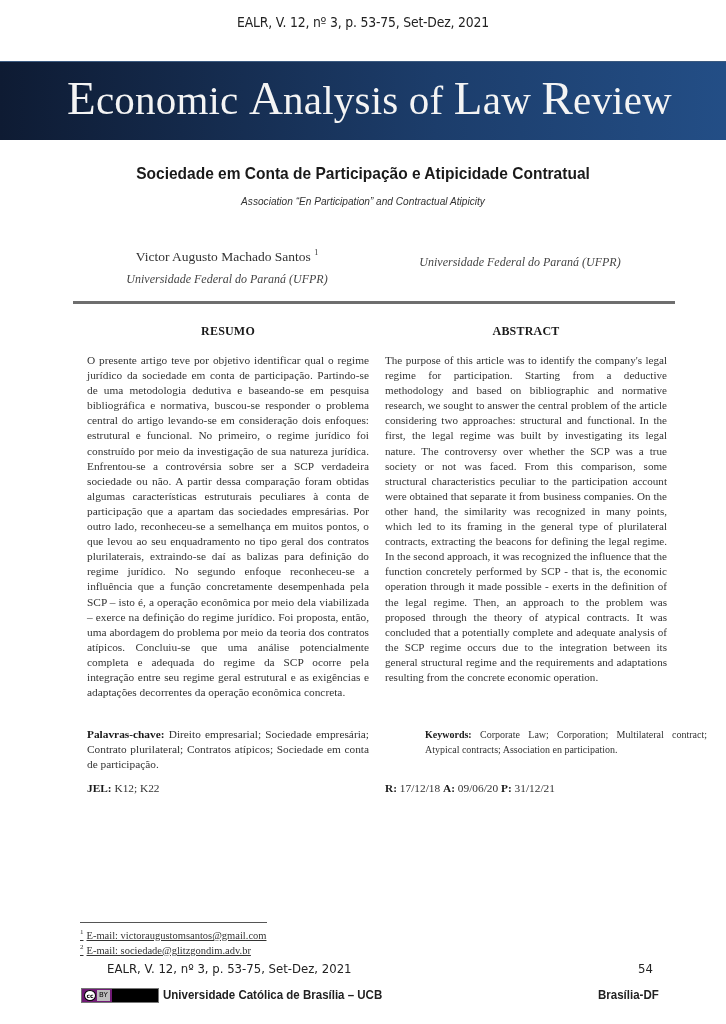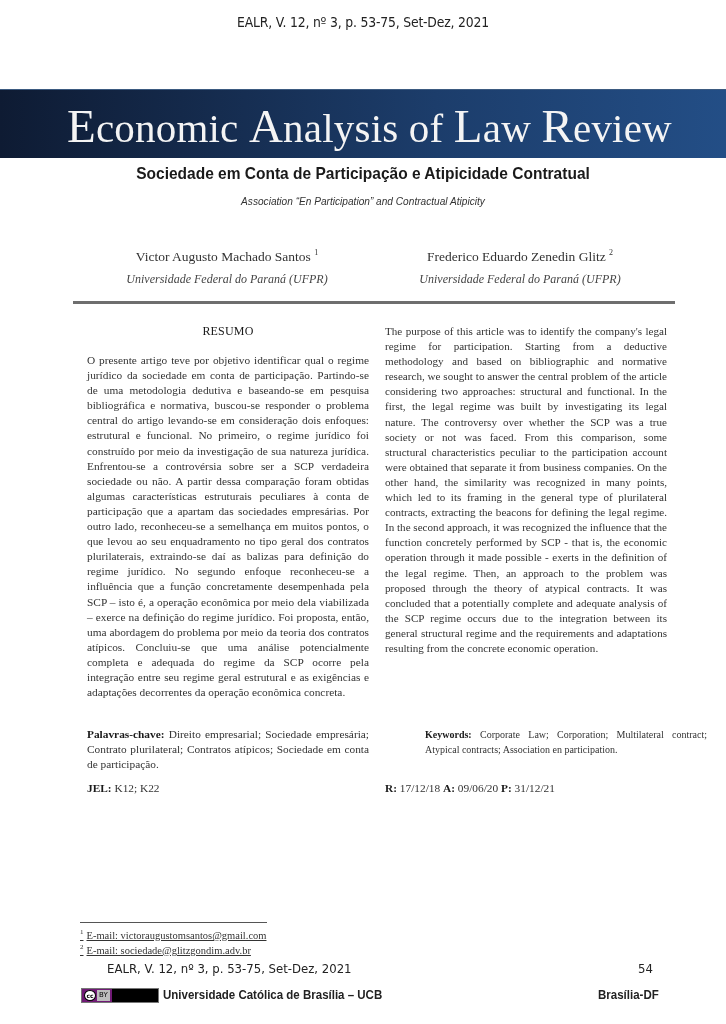--- a/index.html
+++ b/index.html
@@ -7,24 +7,23 @@
     body { position: relative; font-family: "Liberation Serif", serif; color: #2a2a2a; }
 
     .running-header {
       position: absolute; top: 14px; left: 0; width: 726px;
       text-align: center; font-family: "DejaVu Sans", sans-serif;
       font-size: 13.5px; letter-spacing: -0.2px; color: #222;
       transform: scaleX(0.92);
     }
 
     .banner {
-      position: absolute; top: 61px; left: 0; width: 726px; height: 69px;
+      position: absolute; top: 61px; left: 0; width: 726px; height: 79px;
       background: linear-gradient(90deg, #0e1b33 0%, #14294a 25%, #1c3d6b 60%, #234e86 100%);
       border-top: 1px solid #3b5a80;
-      margin-top: 28px;
     }
     .banner-title {
       position: absolute; left: 67px; top: 9px;
       font-family: "Liberation Serif", serif; font-size: 41px; color: #f4f4f4;
       letter-spacing: 0.2px; white-space: nowrap;
     }
     .banner-title .cap { font-size: 47px; }
 
     .article-title {
       position: absolute; top: 164px; left: 0; width: 726px; text-align: center;
@@ -46,21 +45,21 @@
 
     .separator {
       position: absolute; top: 301px; left: 73px; width: 602px; height: 3px;
       background: #6e6e6e;
     }
 
     .col { position: absolute; width: 282px; }
     .col-left { left: 87px; top: 324px; }
     .col-right { left: 385px; top: 324px; }
     .col-heading {
-      text-align: center; font-weight: normal; font-size: 12px; color: #1a1a1a;
+      text-align: center; font-weight: bold; font-size: 12px; color: #1a1a1a;
       margin-bottom: 14px; letter-spacing: 0.2px;
     }
     .col-body {
       font-size: 11.35px; line-height: 15.1px; text-align: justify; color: #333;
       hyphens: none;
     }
     .col-right .col-body { font-size: 11.1px; }
 
     .keywords {
       position: absolute; width: 282px; font-size: 11.35px; line-height: 15.1px;
@@ -132,32 +131,32 @@
 </div>
 
 <div class="article-title">Sociedade em Conta de Participação e Atipicidade Contratual</div>
 <div class="article-subtitle">Association “En Participation” and Contractual Atipicity</div>
 
 <div class="author author-1">
   <div class="author-name"><span>Victor Augusto Machado Santos</span> <sup>1</sup></div>
   <div class="author-aff">Universidade Federal do Paraná (UFPR)</div>
 </div>
 <div class="author author-2">
-  <div class="author-name"><span>Frederico Eduardo Zenedin Glitz</span> <sup>2</sup></div>
   <div class="author-aff">Universidade Federal do Paraná (UFPR)</div>
 </div>
 
 <div class="separator"></div>
 
 <div class="col col-left">
   <div class="col-heading">RESUMO</div>
   <div class="col-body">O presente artigo teve por objetivo identificar qual o regime jurídico da sociedade em conta de participação. Partindo-se de uma metodologia dedutiva e baseando-se em pesquisa bibliográfica e normativa, buscou-se responder o problema central do artigo levando-se em consideração dois enfoques: estrutural e funcional. No primeiro, o regime jurídico foi construído por meio da investigação de sua natureza jurídica. Enfrentou-se a controvérsia sobre ser a SCP verdadeira sociedade ou não. A partir dessa comparação foram obtidas algumas características estruturais peculiares à conta de participação que a apartam das sociedades empresárias. Por outro lado, reconheceu-se a semelhança em muitos pontos, o que levou ao seu enquadramento no tipo geral dos contratos plurilaterais, extraindo-se daí as balizas para definição do regime jurídico. No segundo enfoque reconheceu-se a influência que a função concretamente desempenhada pela SCP – isto é, a operação econômica por meio dela viabilizada – exerce na definição do regime jurídico. Foi proposta, então, uma abordagem do problema por meio da teoria dos contratos atípicos. Concluiu-se que uma análise potencialmente completa e adequada do regime da SCP ocorre pela integração entre seu regime geral estrutural e as exigências e adaptações decorrentes da operação econômica concreta.</div>
 </div>
 
 <div class="col col-right">
+  <div class="col-heading">ABSTRACT</div>
   <div class="col-body">The purpose of this article was to identify the company's legal regime for participation. Starting from a deductive methodology and based on bibliographic and normative research, we sought to answer the central problem of the article considering two approaches: structural and functional. In the first, the legal regime was built by investigating its legal nature. The controversy over whether the SCP was a true society or not was faced. From this comparison, some structural characteristics peculiar to the participation account were obtained that separate it from business companies. On the other hand, the similarity was recognized in many points, which led to its framing in the general type of plurilateral contracts, extracting the beacons for defining the legal regime. In the second approach, it was recognized the influence that the function concretely performed by SCP - that is, the economic operation through it made possible - exerts in the definition of the legal regime. Then, an approach to the problem was proposed through the theory of atypical contracts. It was concluded that a potentially complete and adequate analysis of the SCP regime occurs due to the integration between its general structural regime and the requirements and adaptations resulting from the concrete economic operation.</div>
 </div>
 
 <div class="keywords kw-left">
   <b>Palavras-chave:</b>
   <span>Direito empresarial; Sociedade empresária; Contrato plurilateral; Contratos atípicos; Sociedade em conta de participação.</span>
 </div>
 <div class="keywords kw-right">
   <b>Keywords:</b>
   <span>Corporate Law; Corporation; Multilateral contract; Atypical contracts; Association en participation.</span>

